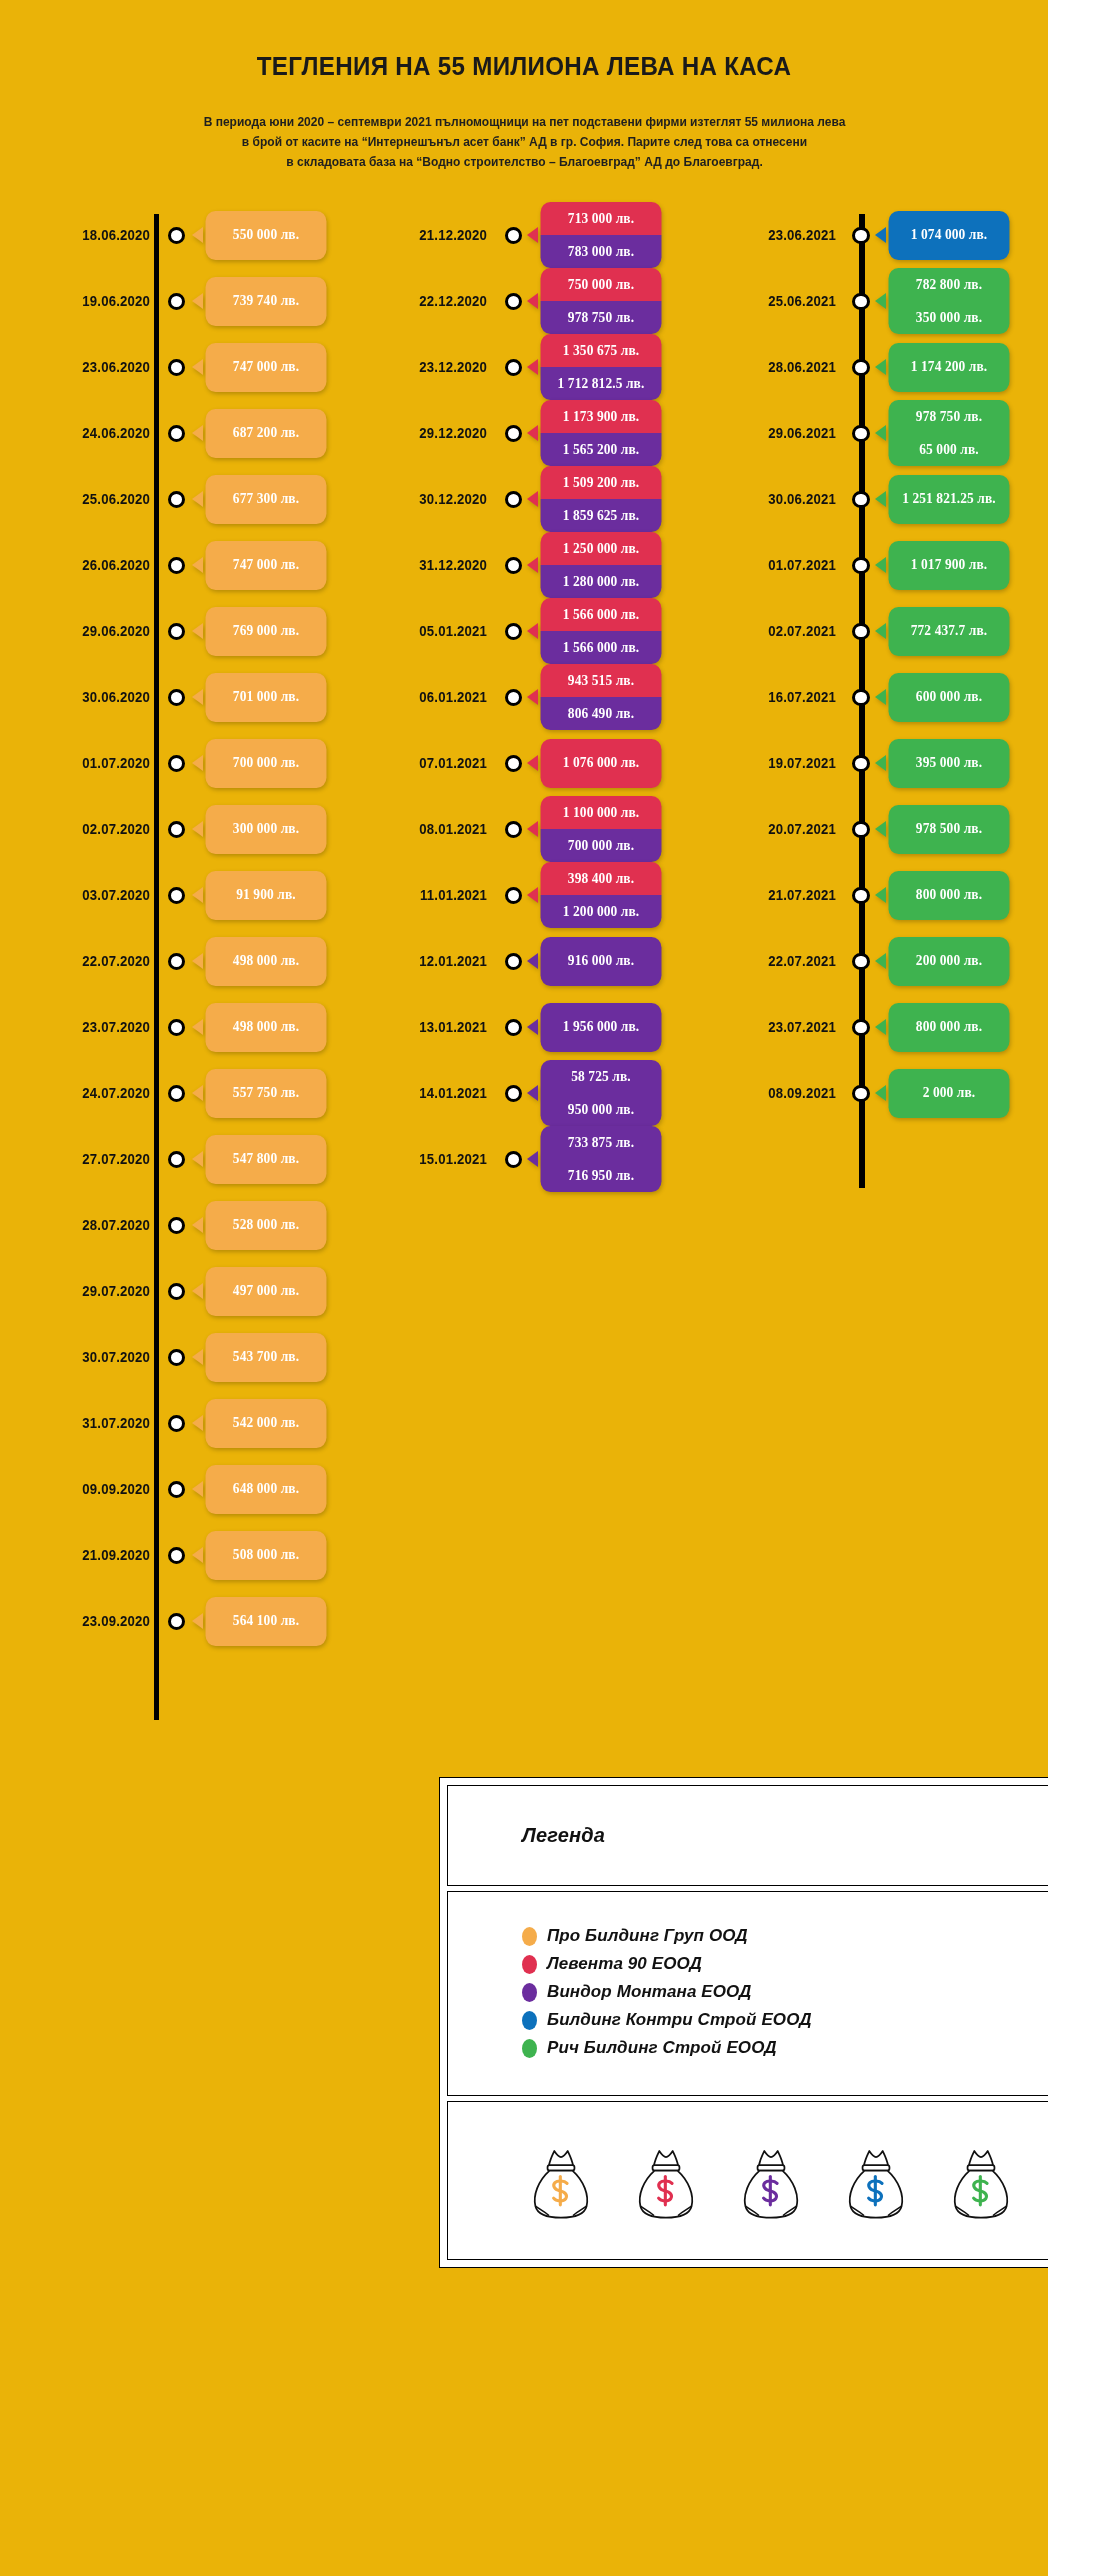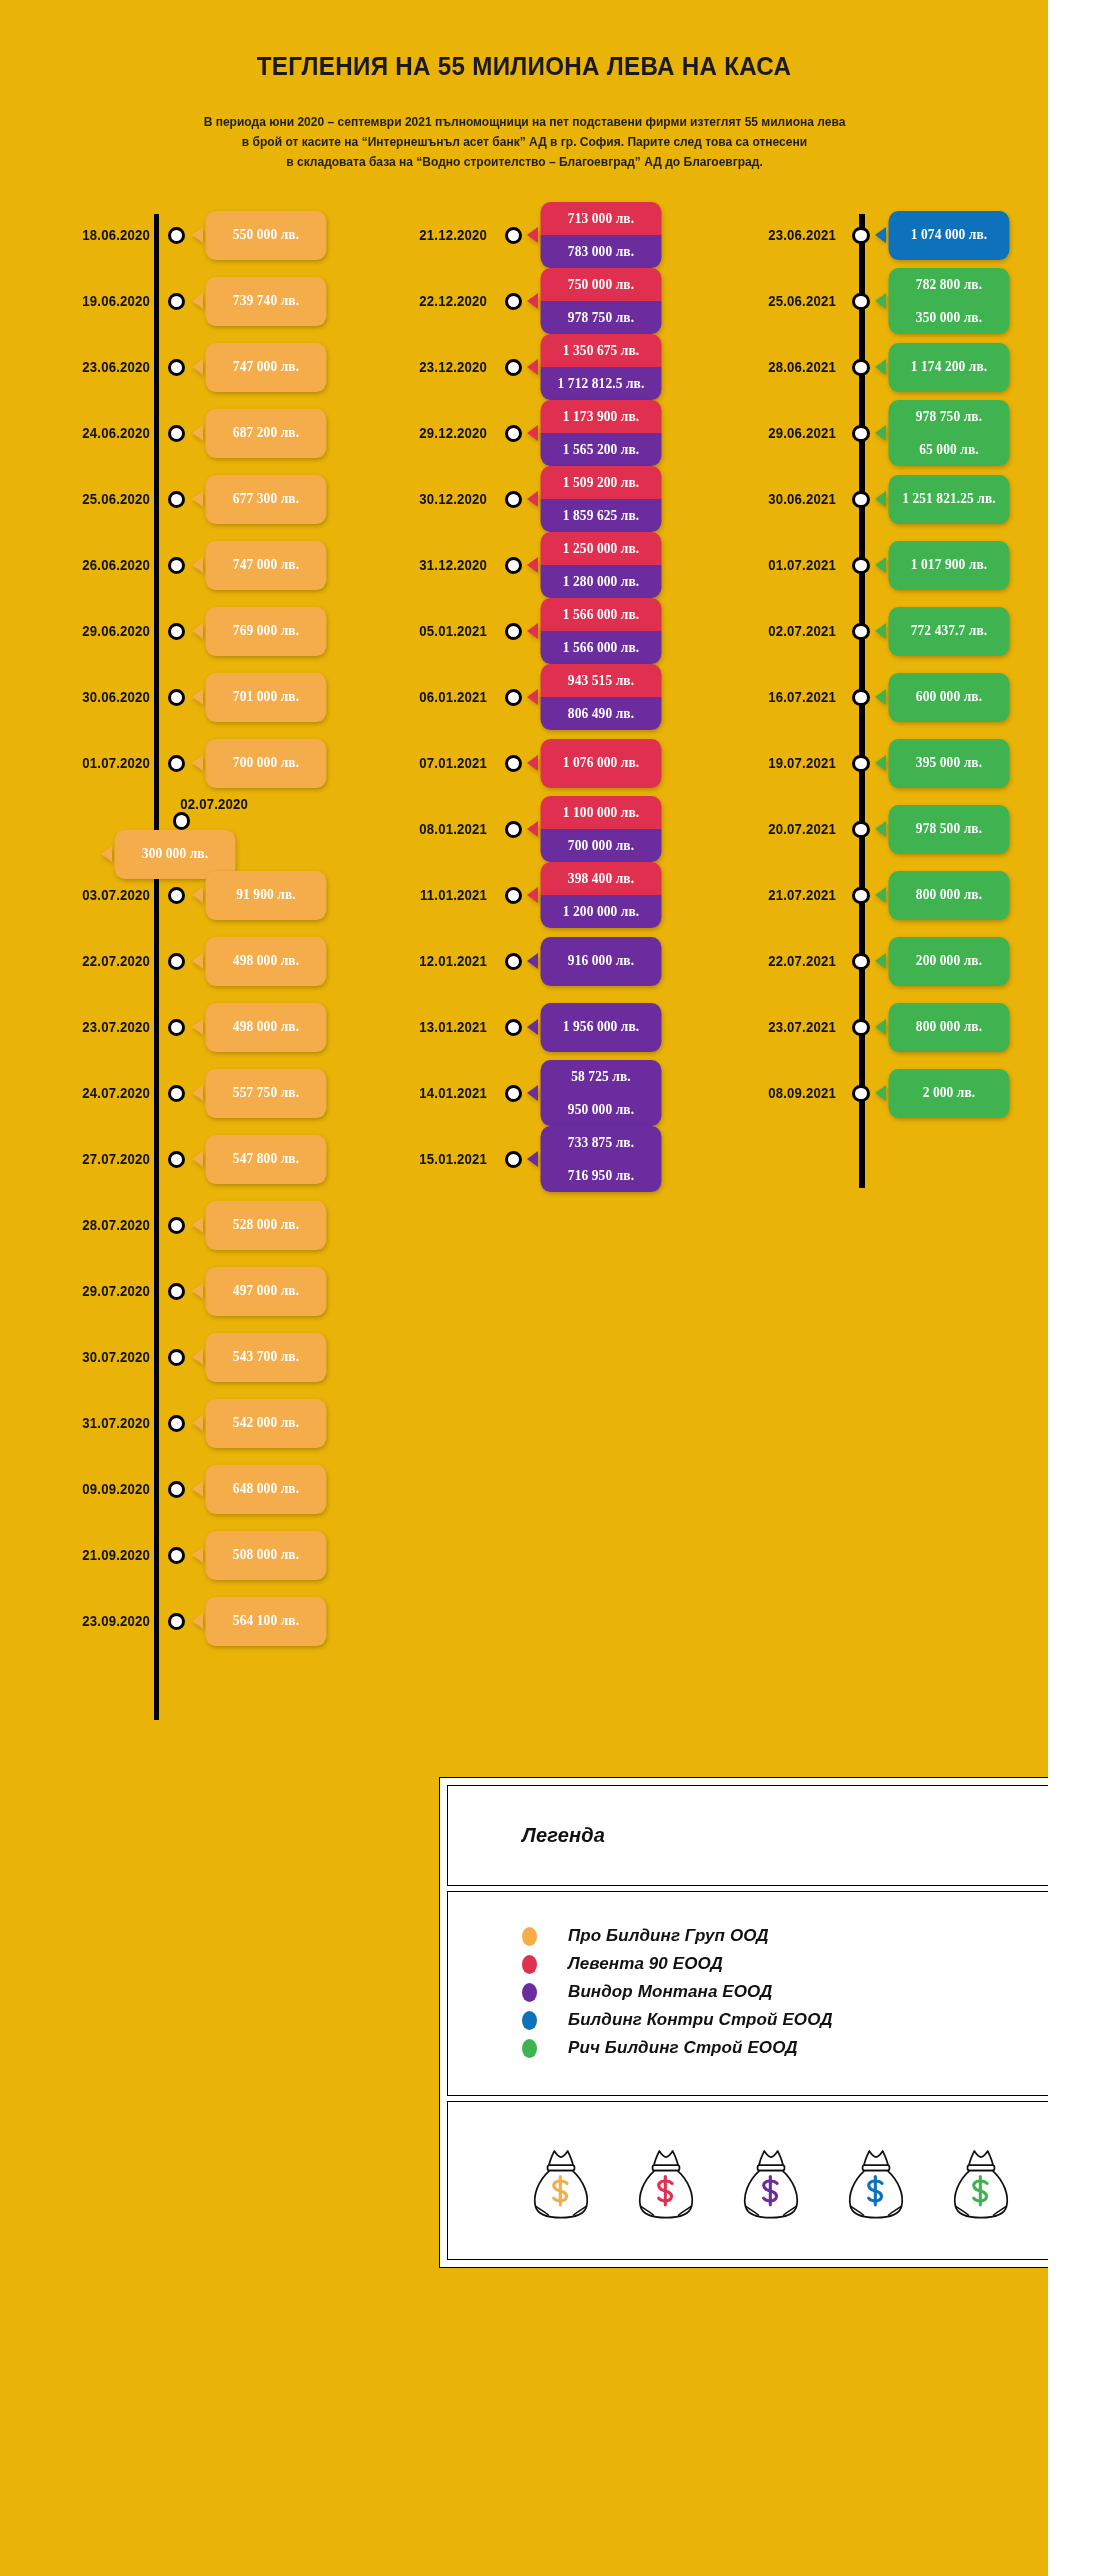--- a/index.html
+++ b/index.html
@@ -160,21 +160,21 @@
     font-weight: 800;
     font-style: italic;
     color: #111;
     padding: 23px 0 23px 74px;
     letter-spacing: 0.2px;
   }
   .legend-list { padding: 19.6px 0 22px 74px; }
   .legend-item {
     display: flex;
     align-items: center;
-    gap: 31px;
+    gap: 10px;
     margin-bottom: 8px;
   }
   .legend-item:last-child { margin-bottom: 0; }
   .swatch {
     width: 15px; height: 19px;
     border-radius: 50%;
     flex: 0 0 auto;
   }
   .legend-label {
     font-size: 17px;
@@ -276,21 +276,21 @@
             </div>
           </div>
           <div class="row" style="height: 66px;">
             <div class="date">01.07.2020</div>
             <div class="node"></div>
             <div class="gap"></div>
             <div class="bubble single" style="--arrow: #F5AC4A;">
               <div class="seg" style="background: rgb(245, 172, 74);">700 000 лв.</div>
             </div>
           </div>
-          <div class="row" style="height: 66px; flex-direction: column;">
+          <div class="row" style="height: 66px;">
             <div class="date">02.07.2020</div>
             <div class="node"></div>
             <div class="gap"></div>
             <div class="bubble single" style="--arrow: #F5AC4A;">
               <div class="seg" style="background: rgb(245, 172, 74);">300 000 лв.</div>
             </div>
           </div>
           <div class="row" style="height: 66px;">
             <div class="date">03.07.2020</div>
             <div class="node"></div>

